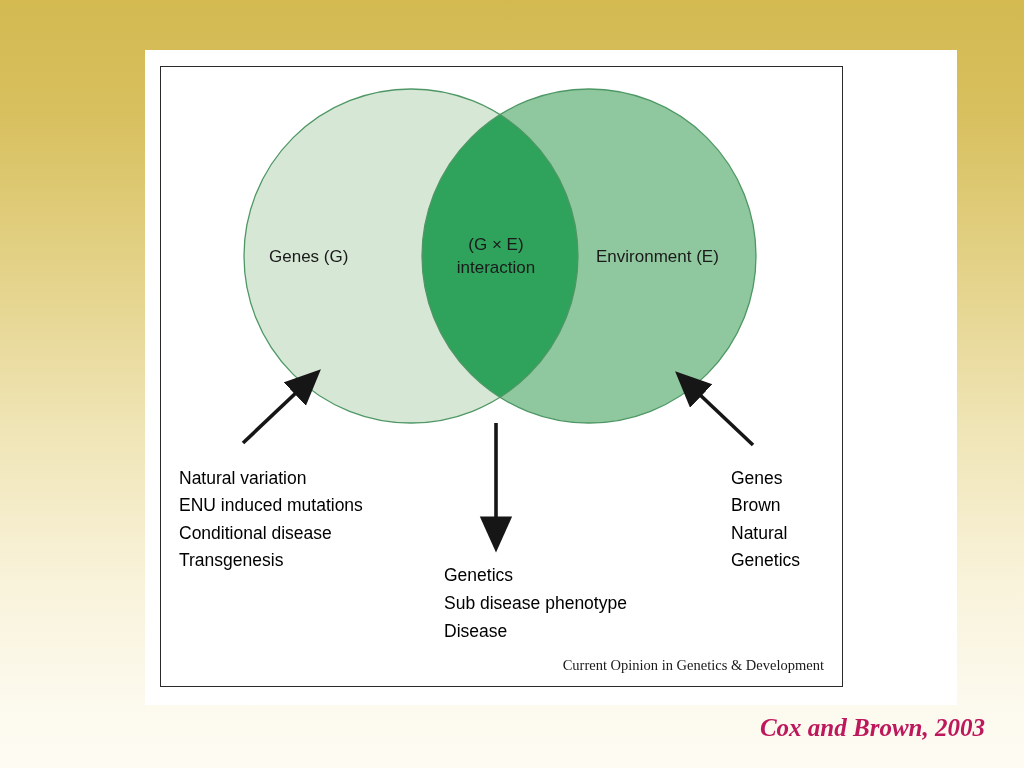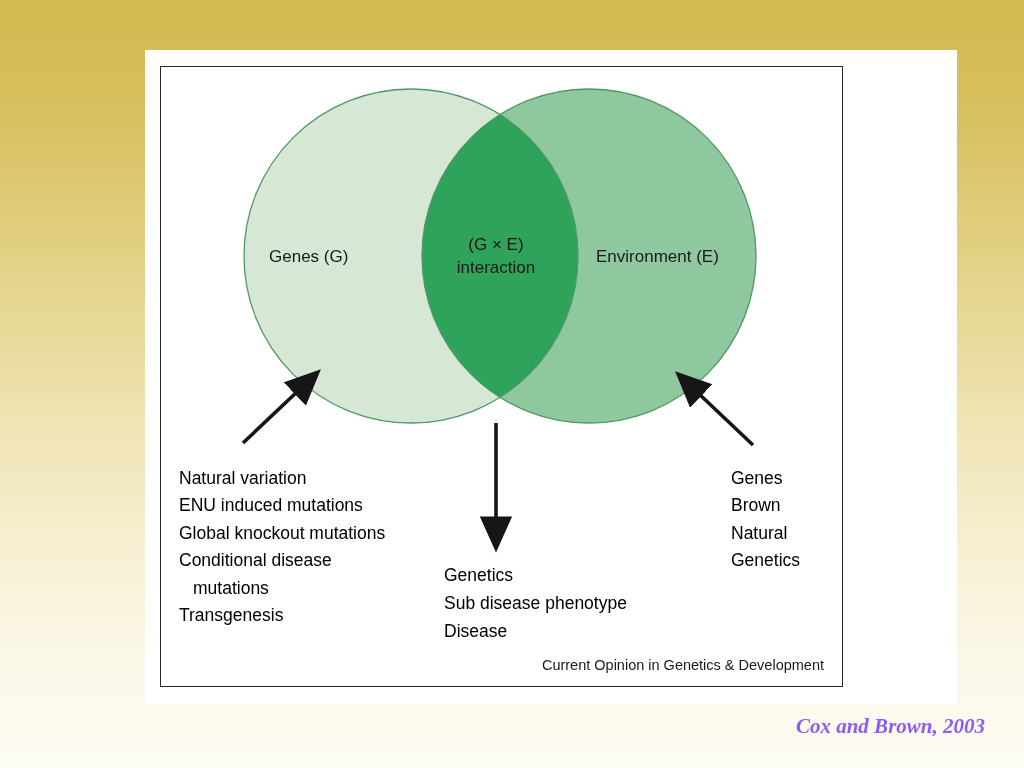--- a/index.html
+++ b/index.html
@@ -40,29 +40,30 @@
     line-height: 27.4px;
     white-space: nowrap;
   }
   .fig-list .indent { padding-left: 14px; }
   .journal-caption {
     position: absolute;
     right: 18px; top: 590px;
     font-size: 14.5px;
     color: #1a1a1a;
     white-space: nowrap;
+    font-family: Liberation Serif, serif;
   }
   .citation {
     position: absolute;
     right: 39px; top: 714px;
     font-family: "Liberation Serif", serif;
     font-style: italic;
     font-weight: bold;
-    font-size: 21px;
-    color: #8b5cf6;
+    font-size: 25px;
+    color: #be185d;
     white-space: nowrap;
     text-align: center;
   }
 </style>
 </head>
 <body>
 
 <div class="slide-figure">
   <div class="figure-frame">
 
@@ -94,23 +95,21 @@
     <div class="fig-label center-label" style="left:270px; top:166px; width:130px;">
       <div>(G × E)</div>
       <div>interaction</div>
     </div>
 
     <div class="fig-label" style="left:435px; top:179px;">Environment (E)</div>
 
     <div class="fig-list" style="left:18px; top:398px;">
       <div>Natural variation</div>
       <div>ENU induced mutations</div>
-      <div>Global knockout mutations</div>
       <div>Conditional disease</div>
-      <div class="indent">mutations</div>
       <div>Transgenesis</div>
     </div>
 
     <div class="fig-list" style="left:283px; top:494px; line-height:28px;">
       <div>Genetics</div>
       <div>Sub disease phenotype</div>
       <div>Disease</div>
     </div>
 
     <div class="fig-list" style="left:570px; top:398px;">

